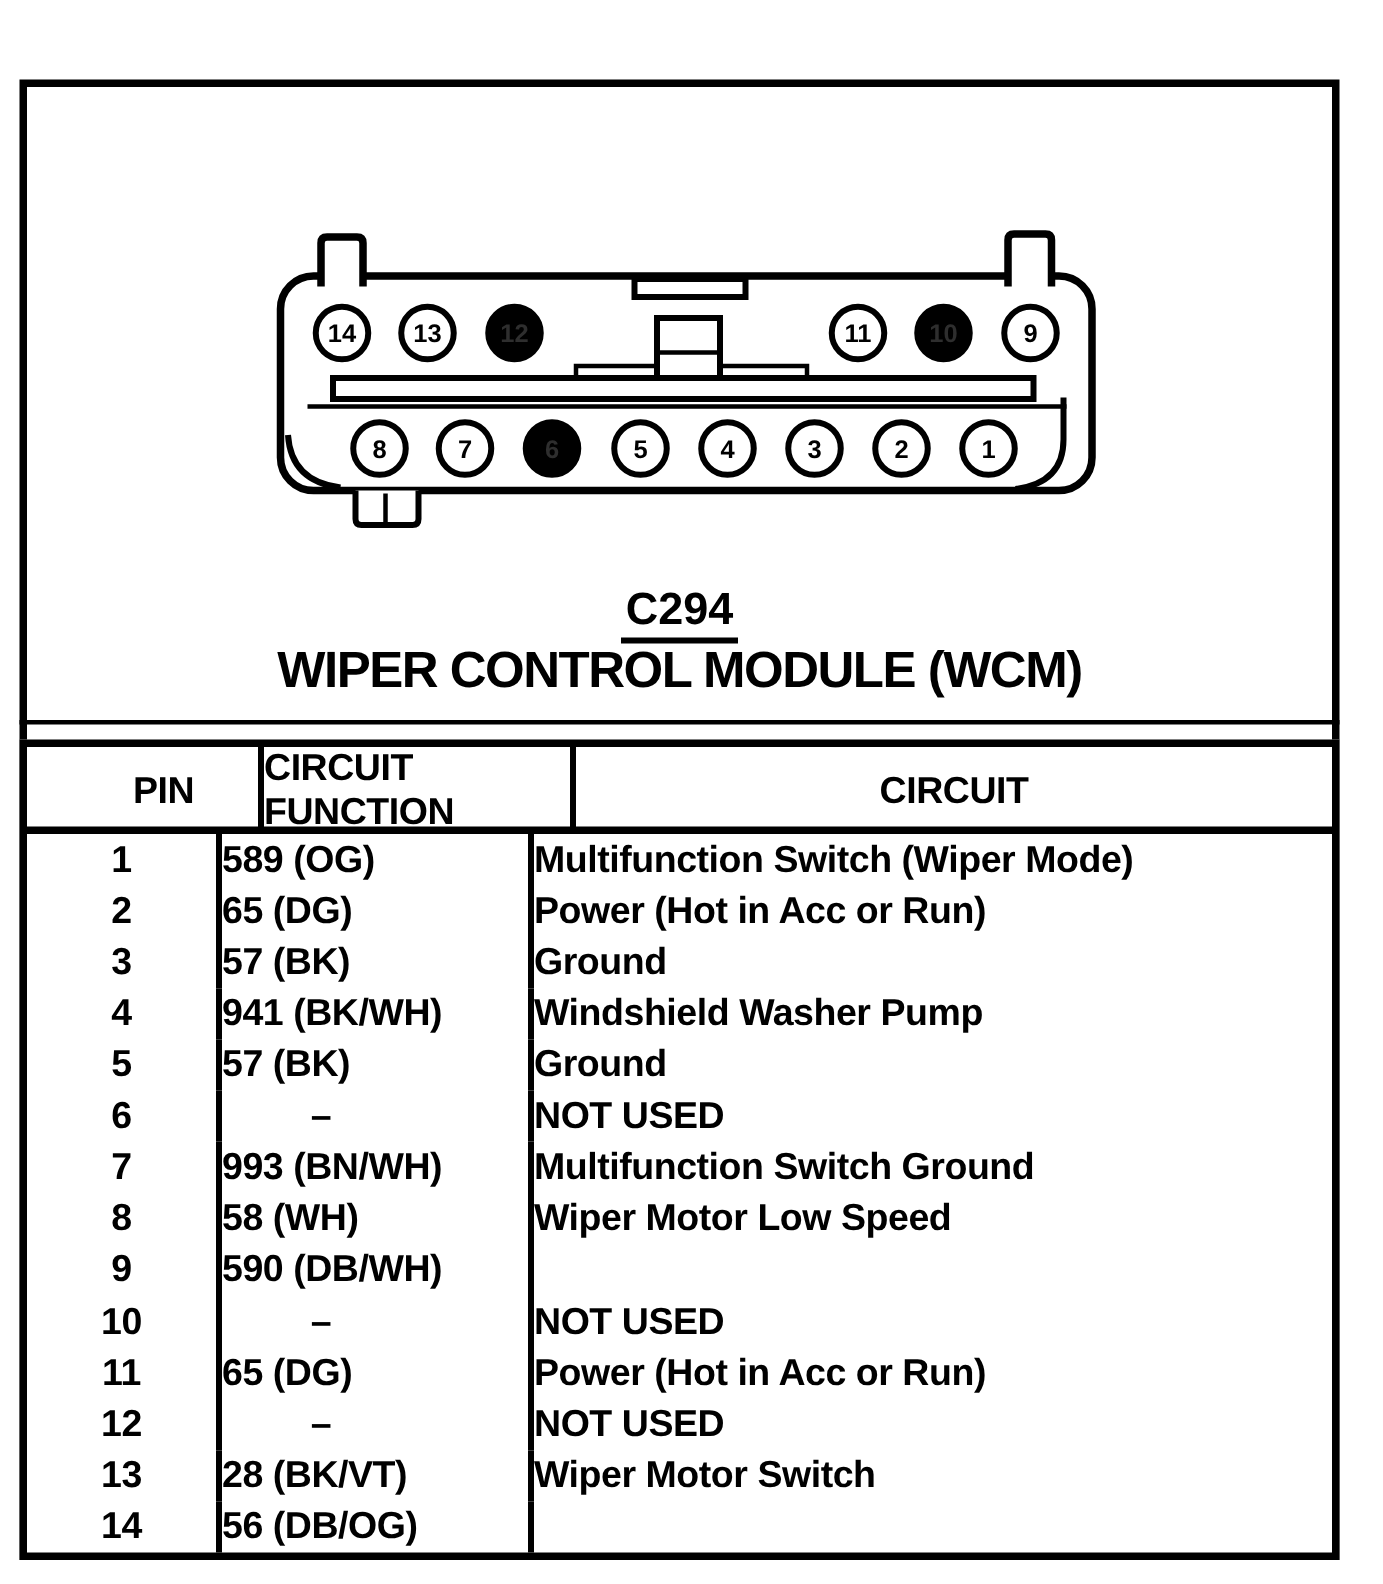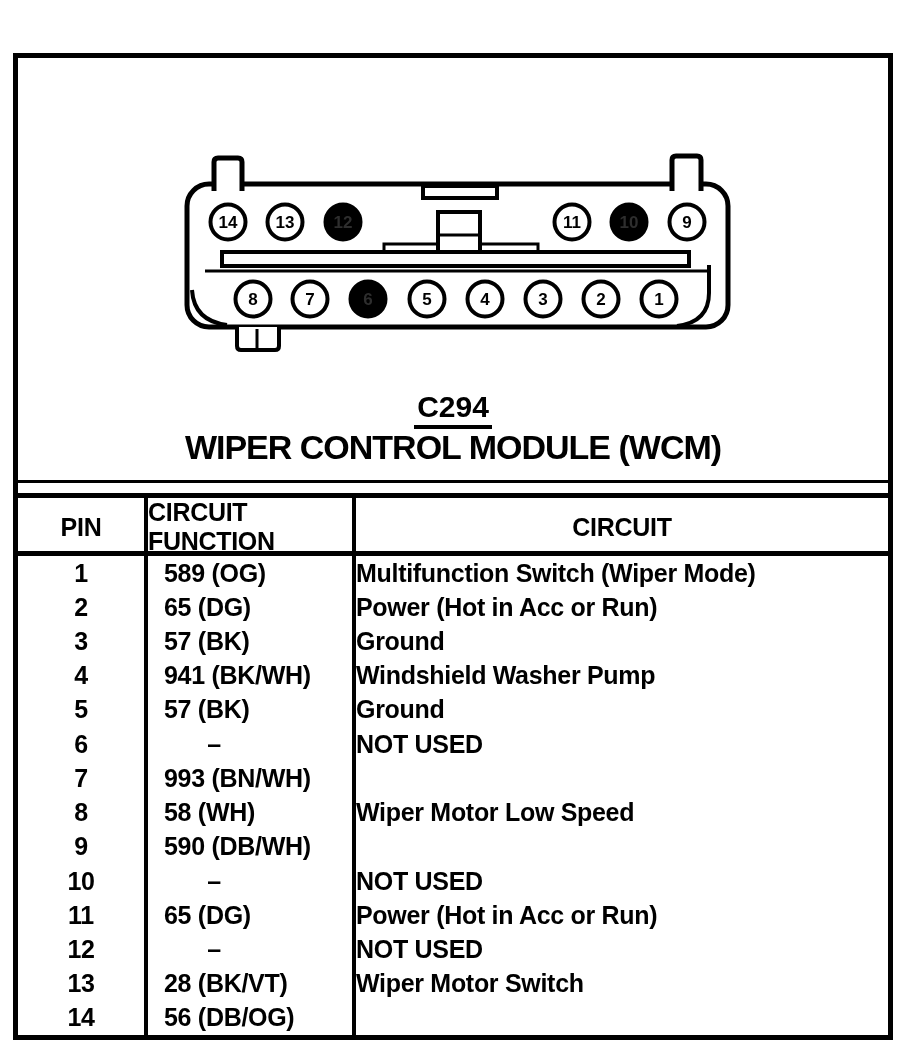--- a/index.html
+++ b/index.html
@@ -27,35 +27,35 @@
   }
   .wcm{top:428px;font-size:34px;font-weight:bold;letter-spacing:-1px;}
   
   .table{
     position:absolute;left:13px;top:493px;width:880px;height:547px;
     box-sizing:border-box;border:5px solid #000;background:#fff;
     display:flex;flex-direction:column;
   }
   .thead{
     display:grid;grid-template-columns:130px 208px 1fr;
-    border-bottom:5px solid #000;height:53px;flex:0 0 auto;
+    border-bottom:5px solid #000;height:53px;flex:0 0 auto;padding-left:28px;
   }
   .th{
     display:flex;align-items:center;justify-content:center;
     font-size:25px;font-weight:bold;letter-spacing:-0.3px;
   }
   .thead .th:nth-child(1),.thead .th:nth-child(2){border-right:4px solid #000;}
   .tbody{flex:1;display:flex;flex-direction:column;}
   .tr{display:grid;grid-template-columns:130px 208px 1fr;flex:1;}
   .td{
     display:flex;align-items:center;
     font-size:25px;font-weight:bold;letter-spacing:-0.3px;white-space:nowrap;
   }
   .td.pin{justify-content:center;border-right:4px solid #000;}
-  .td.circuit{padding-left:16px;border-right:4px solid #000;}
+  .td.circuit{border-right:4px solid #000;}
   .td.circuit.dash{padding-left:0;justify-content:center;padding-right:72px;}
   .td.func{}
 </style>
 </head>
 <body>
 
 <div class="outer-box"></div>
 
 <svg class="connector" width="922" height="1056" viewBox="0 0 922 1056">
   <g stroke="#000" fill="none">
@@ -182,20 +182,21 @@
         <div class="td func">Ground</div>
       </div>
       <div class="tr">
         <div class="td pin">6</div>
         <div class="td circuit dash">–</div>
         <div class="td func">NOT USED</div>
       </div>
       <div class="tr">
         <div class="td pin">7</div>
         <div class="td circuit">993 (BN/WH)</div>
+        <div class="td func">Multifunction Switch Ground</div>
       </div>
       <div class="tr">
         <div class="td pin">8</div>
         <div class="td circuit">58 (WH)</div>
         <div class="td func">Wiper Motor Low Speed</div>
       </div>
       <div class="tr">
         <div class="td pin">9</div>
         <div class="td circuit">590 (DB/WH)</div>
       </div>

